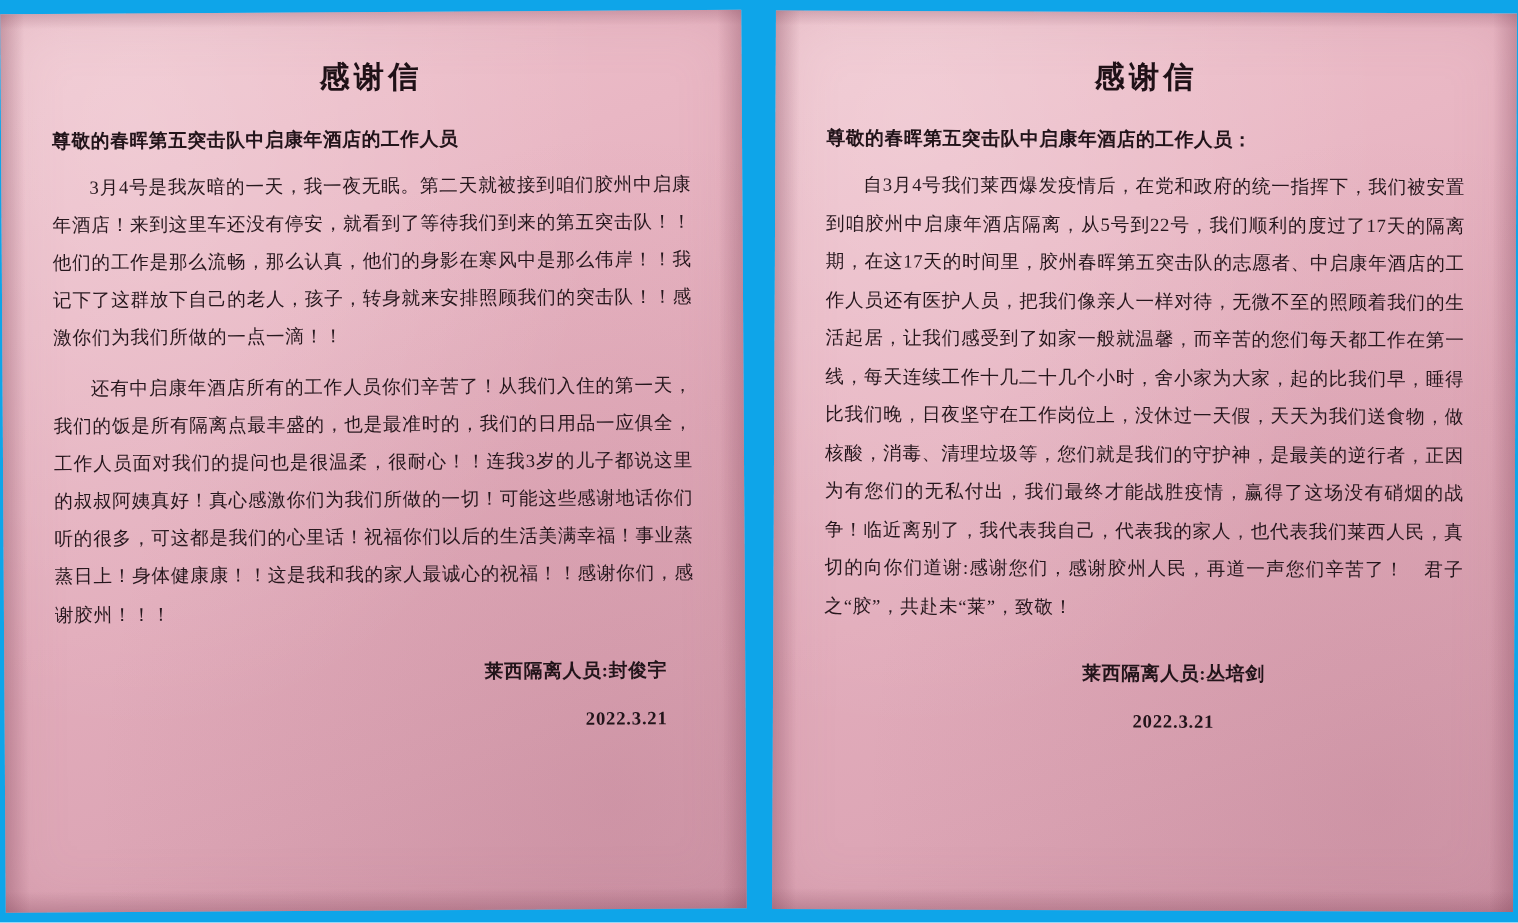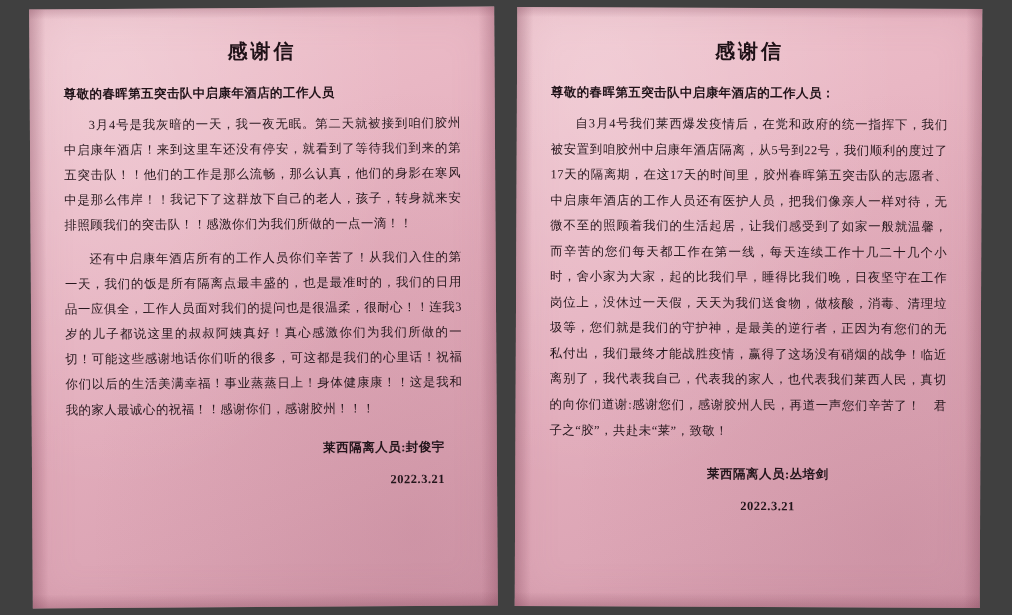--- a/index.html
+++ b/index.html
@@ -12,23 +12,23 @@
     height: 615px;
     font-family: "Liberation Serif", serif;
     overflow: hidden;
   }
   .page-wrap {
     position: relative;
     width: 1012px;
     height: 615px;
     display: flex;
     gap: 20px;
-    padding: 8px 31px;
+    padding: 8px 2px;
     box-sizing: border-box;
-    background: #404040;
+    background: #0ea5e9;
   }
   .letter {
     position: relative;
     flex: 1 1 0;
     background: linear-gradient(160deg, #efc3cd 0%, #e9b7c4 28%, #e2acbb 55%, #dca5b5 78%, #d49cae 100%);
     box-shadow: inset 0 0 40px rgba(180,110,130,0.25);
     overflow: hidden;
   }
   .letter.left {
     transform: rotate(-0.35deg);

